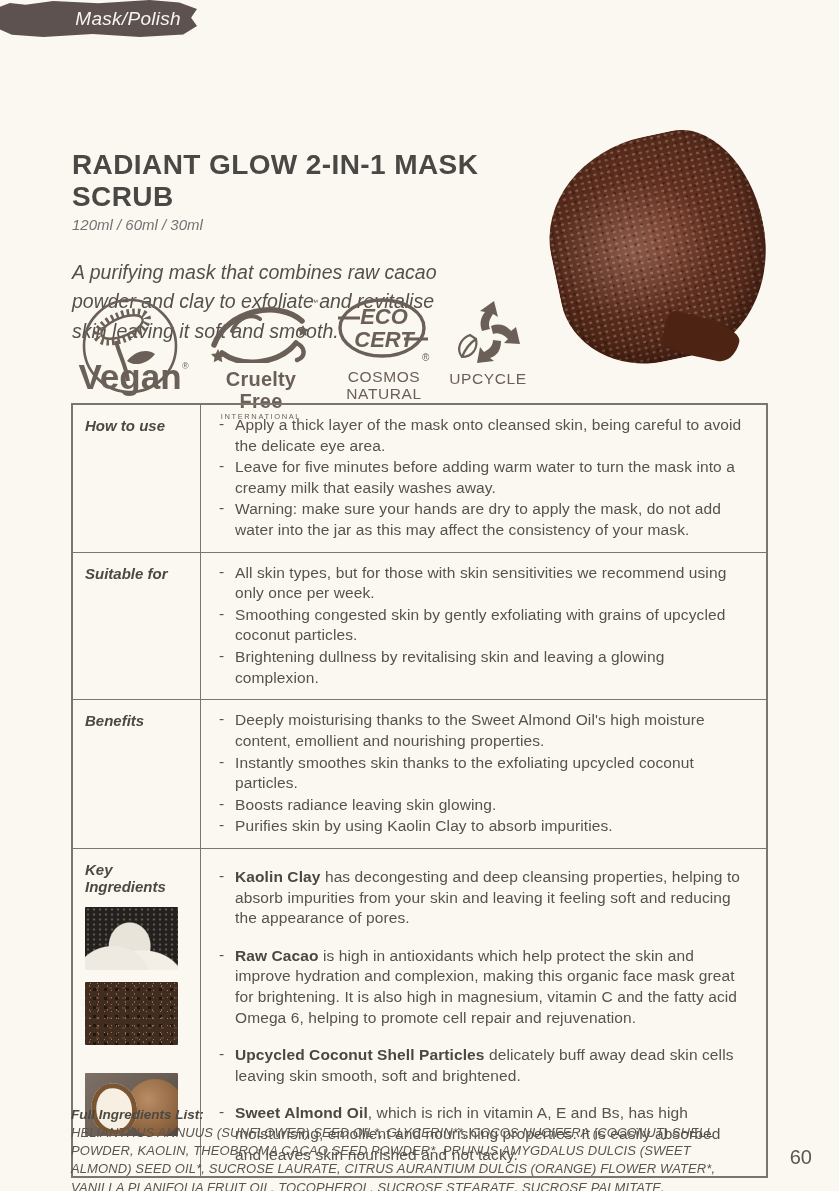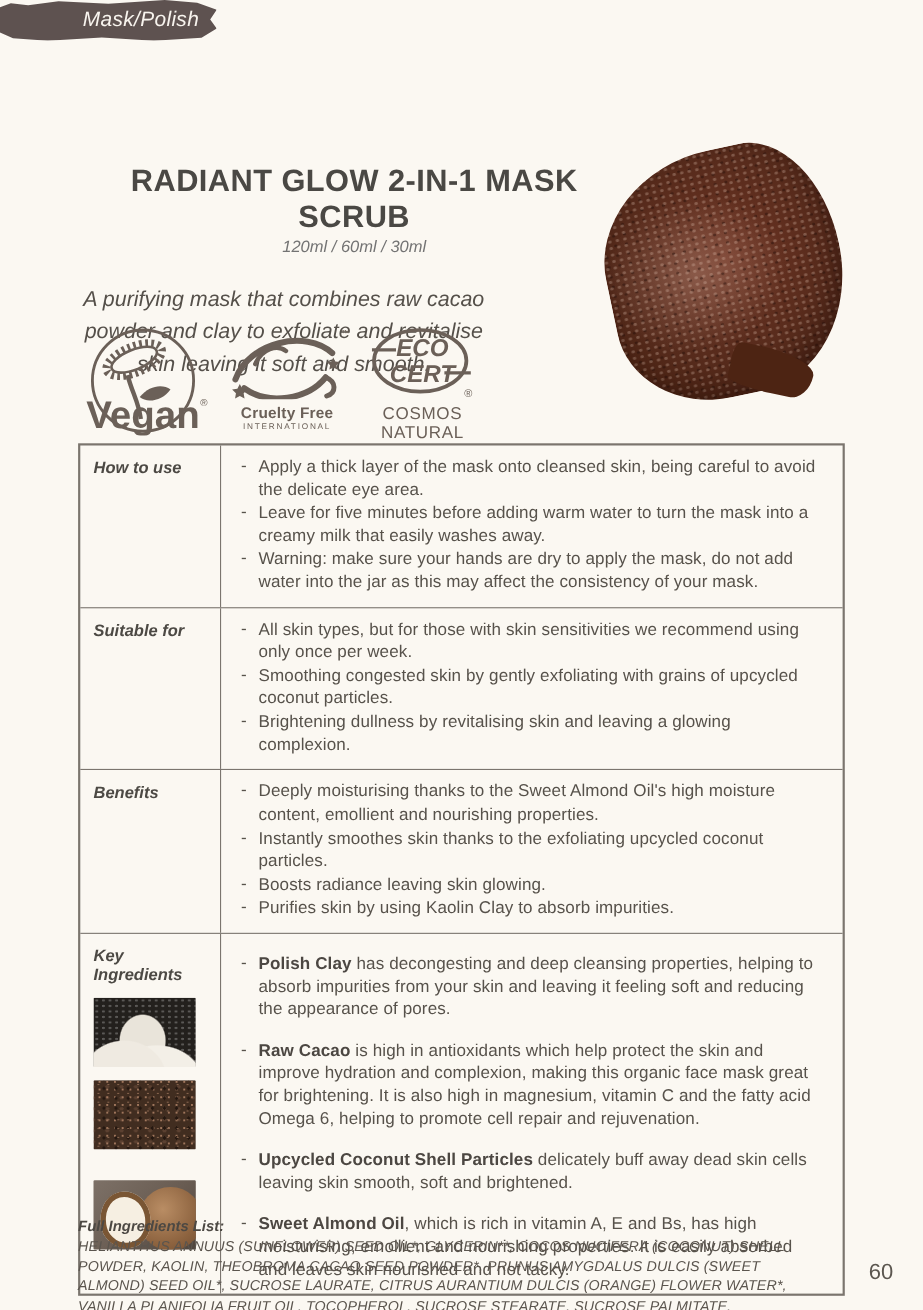--- a/index.html
+++ b/index.html
@@ -16,21 +16,21 @@
   .tag {
     position:absolute; left:0; top:95; width:197px; height:37px;
     background:#5e5250;
     clip-path:polygon(0% 18%, 5% 8%, 13% 13%, 27% 3%, 50% 9%, 76% 0%, 91% 7%, 100% 24%, 97% 48%, 100% 70%, 93% 93%, 71% 100%, 47% 92%, 22% 100%, 6% 94%, 0% 80%);
     display:flex; align-items:center; justify-content:flex-end;
     padding-right:16px;
   }
   .tag span { font-style:italic; font-size:19px; color:#f8f4ee; letter-spacing:.3px; }
 
   
-  .header { position:absolute; left:72px; top:149px; width:500px;text-align:center; }
+  .header { position:absolute; left:72px; top:149px; width:500px; }
   .title { font-size:28px; font-weight:bold; color:#4a4844; letter-spacing:.4px; }
   .sizes { font-style:italic; font-size:15px; color:#737373; margin-top:3px; }
   .description { font-style:italic; font-size:19.5px; line-height:1.5; color:#55504a; margin-top:25px; width:372px; }
 
   
   .smear { position:absolute; left:552px; top:136px; width:214px; height:224px; }
   .smear-body {
     position:absolute; inset:0;
     background-image:
       radial-gradient(rgba(225,195,178,.30) 1.2px, rgba(0,0,0,0) 2px),
@@ -46,21 +46,21 @@
     content:""; position:absolute; bottom:-4px; left:92px; width:76px; height:40px;
     background:#4d2413; border-radius:12% 88% 30% 70% / 45% 55% 75% 25%;
     transform:rotate(24deg);
   }
 
   
   .badges { position:absolute; left:68px; top:297px; display:flex; align-items:flex-start; }
   .badge { display:flex; flex-direction:column; align-items:center; }
   .badge svg { display:block; }
   .cap { text-align:center; color:#6b6058; line-height:1.12; margin-top:5px; }
-  .cap-bold { font-weight:bold; font-size:14px; letter-spacing:.2px; }
+  .cap-bold { font-weight:bold; font-size:20px; letter-spacing:.2px; }
   .cap-tiny { font-size:7.5px; letter-spacing:1.6px; margin-top:1px; }
   .cap-caps { font-size:15.5px; letter-spacing:.6px; }
   .b-vegan { width:128px; }
   .b-cruelty { width:118px; margin-left:6px; }
   .b-eco { width:96px; margin-left:16px; }
   .b-preg { width:96px; margin-left:16px; }
   .b-up { width:84px; margin-left:14px; }
 
   
   .info-table {
@@ -180,20 +180,31 @@
       <line x1="66" y1="42" x2="90" y2="42" class="icon-stroke" stroke-width="3"></line>
       <text x="46" y="27" text-anchor="middle" class="svg-text" font-size="22" font-weight="bold" font-style="italic">ECO</text>
       <text x="46" y="50" text-anchor="middle" class="svg-text" font-size="22" font-weight="bold" font-style="italic">CERT</text>
       <text x="84" y="64" class="svg-text" font-size="10">®</text>
     </svg>
     <div class="cap cap-caps">COSMOS</div>
     <div class="cap cap-caps" style="margin-top:0;">NATURAL</div>
   </div>
 
 
+  <div class="badge b-up">
+    <svg width="76" height="68" viewBox="0 0 76 68">
+      <g class="icon-fill">
+        <path d="M30,14 L44,4 L48,20 L43,17 C39,23 38,27 40,32 L32,34 C29,26 31,20 35,15 Z"></path>
+        <path d="M66,30 L70,47 L54,46 L58,42 C53,37 48,35 43,37 L41,29 C49,26 56,28 61,34 Z"></path>
+        <path d="M44,64 L27,66 L30,50 L34,55 C40,52 43,48 43,43 L51,44 C51,53 47,59 40,61 Z"></path>
+      </g>
+      <path d="M20,38 C10,42 6,52 12,60 C22,60 28,52 26,42 Z M12,60 C16,50 20,46 26,42" class="icon-stroke" stroke-width="2.2"></path>
+    </svg>
+    <div class="cap cap-caps">UPCYCLE</div>
+  </div>
 </div>
 
 <div class="info-table">
 
   <div class="trow r1">
     <div class="tlabel">How to use</div>
     <div class="tcontent">
       <div class="bullet">
           <span class="dash">-</span>
           <span class="btext">Apply a thick layer of the mask onto cleansed skin, being careful to avoid the delicate eye area.</span>
@@ -252,21 +263,21 @@
   <div class="trow r4">
     <div class="tlabel">
       <span>Key Ingredients</span>
       <div class="ki-img img-kaolin"></div>
       <div class="ki-img img-cacao"></div>
       <div class="ki-img img-coconut" style="margin-top:28px;"></div>
     </div>
     <div class="tcontent tcontent-ki">
       <div class="bullet">
           <span class="dash">-</span>
-          <span class="btext"><b>Polish Clay</b><span> has decongesting and deep cleansing properties, helping to absorb impurities from your skin and leaving it feeling soft and reducing the appearance of pores.</span></span>
+          <span class="btext"><b>Kaolin Clay</b><span> has decongesting and deep cleansing properties, helping to absorb impurities from your skin and leaving it feeling soft and reducing the appearance of pores.</span></span>
         </div>
       <div class="bullet ki-entry">
           <span class="dash">-</span>
           <span class="btext"><b>Raw Cacao</b><span> is high in antioxidants which help protect the skin and improve hydration and complexion, making this organic face mask great for brightening. It is also high in magnesium, vitamin C and the fatty acid Omega 6, helping to promote cell repair and rejuvenation.</span></span>
         </div>
       <div class="bullet ki-entry">
           <span class="dash">-</span>
           <span class="btext"><b>Upcycled Coconut Shell Particles</b><span> delicately buff away dead skin cells leaving skin smooth, soft and brightened.</span></span>
         </div>
       <div class="bullet ki-entry">

